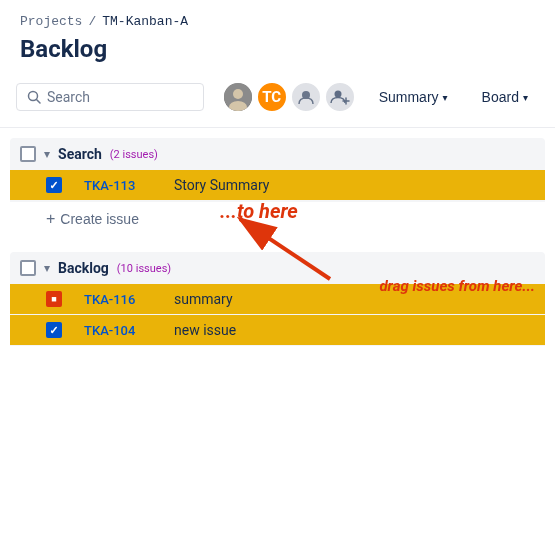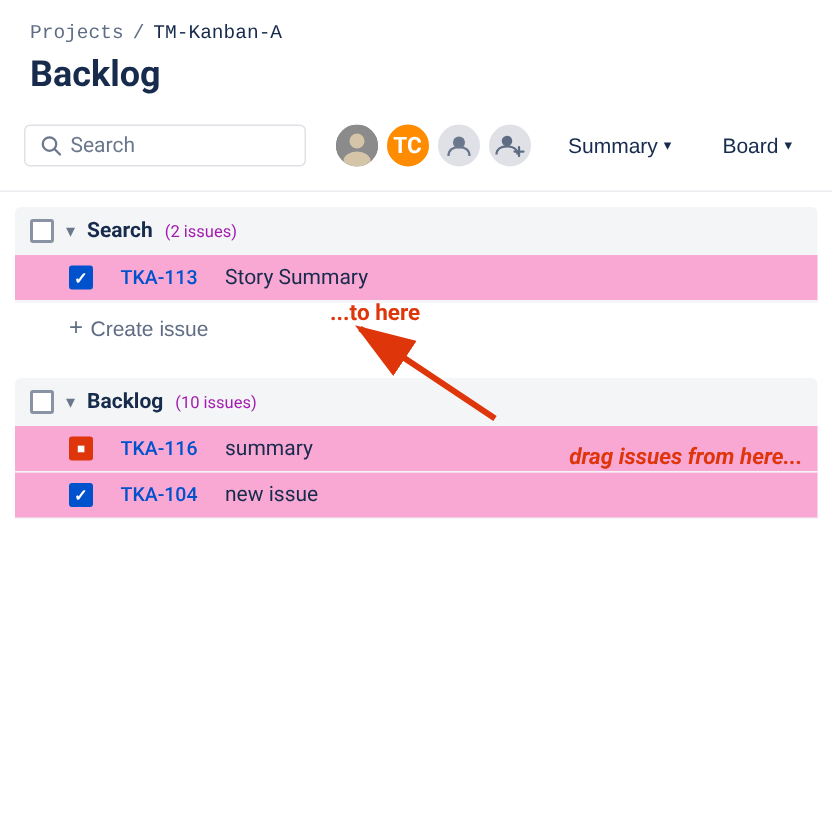--- a/index.html
+++ b/index.html
@@ -151,25 +151,24 @@
     }
     .section-count {
       font-size: 11px;
       color: #a21caf;
     }
 
     
     .issue-row {
       display: flex;
       align-items: center;
-      gap: 10px;
+      gap: 22px;
       padding: 7px 10px 7px 36px;
       border-bottom: 1px solid #f4f5f7;
-      background: #f9a8d4;
-      text-align: center;
+      background: #eab308;
     }
     .issue-checkbox-blue {
       width: 16px;
       height: 16px;
       border-radius: 2px;
       background: #0052cc;
       display: flex;
       align-items: center;
       justify-content: center;
       flex-shrink: 0;
@@ -249,32 +248,33 @@
     
     .annotation-area {
       position: relative;
     }
     .annotation-to-here {
       position: absolute;
       top: -2px;
       left: 210px;
       color: #de350b;
       font-weight: 700;
-      font-size: 15px;
+      font-size: 20px;
+      font-style: italic;
       pointer-events: none;
     }
     .arrow-container {
       position: absolute;
       top: 8px;
       left: 220px;
       pointer-events: none;
     }
     .annotation-drag-from {
       position: absolute;
-      bottom: 2px;
+      bottom: 20px;
       right: 10px;
       color: #de350b;
       font-weight: 700;
       font-size: 15px;
       font-style: italic;
       pointer-events: none;
       text-align: right;
     }
   </style>
 </head>

